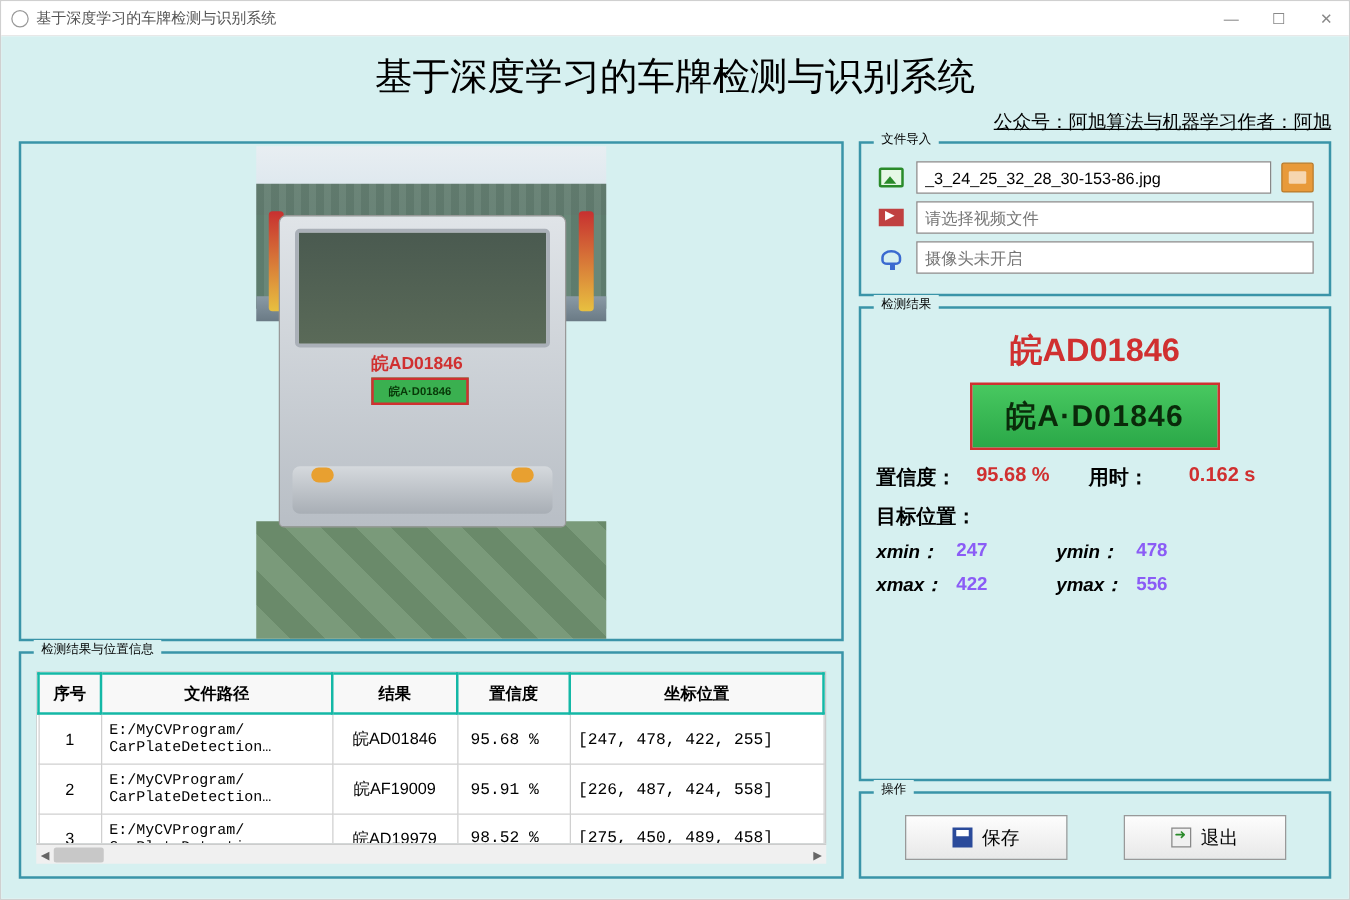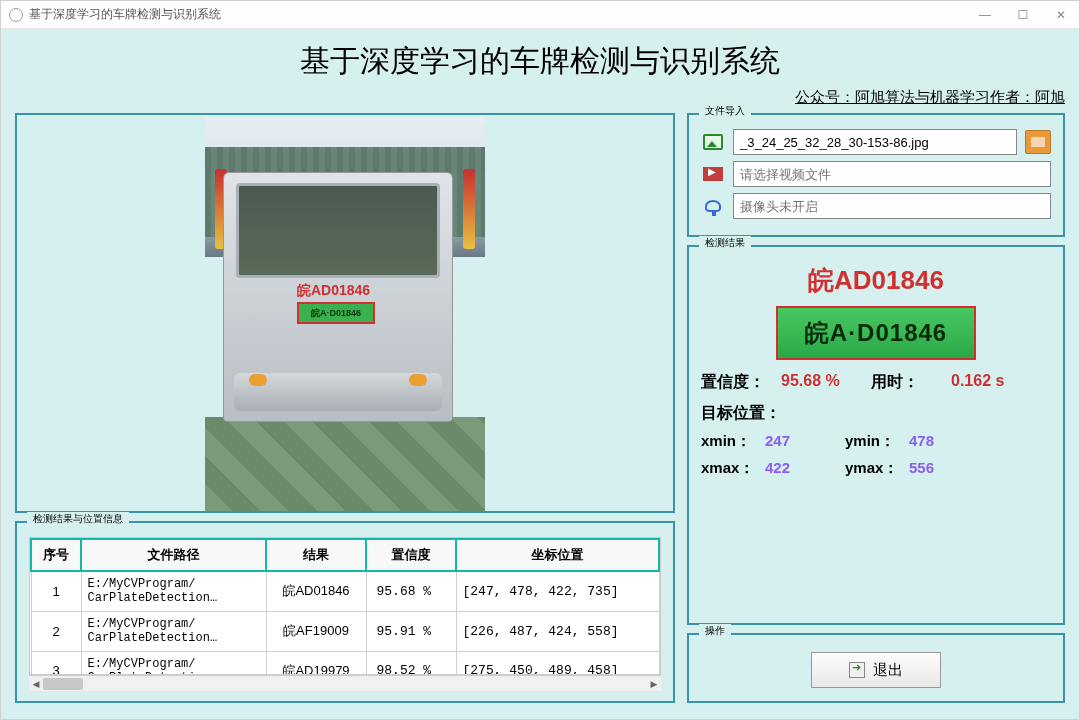--- a/index.html
+++ b/index.html
@@ -66,21 +66,21 @@
 .folder-btn::before { content:""; width:14px; height:10px; background:#fff; opacity:0.6; border-radius:1px;}
 
 .result-group { flex: 1; }
 .plate-result { text-align: center; font-size: 26px; color: #d03030; font-weight: bold; font-family: Arial,"Microsoft YaHei"; margin: 2px 0 8px 0; }
 .plate-crop { display: block; margin: 0 auto 12px auto; width: 200px; height: 54px; border: 2px solid #d03030; background: linear-gradient(#48c860,#2aa848); color: #0a2a0a; display: flex; align-items: center; justify-content: center; font-size: 24px; font-weight: bold; font-family: Arial; letter-spacing:1px; white-space:pre;}
 .metric-row { display: flex; margin: 8px 0; font-size: 16px; font-weight: bold; }
 .metric-row .lab { width: 80px; }
 .metric-row .val { color: #d03030; font-family: Arial; width: 90px; }
 .coords-label { font-size: 16px; font-weight: bold; margin: 10px 0 8px 0; }
 .coord-row { display: flex; font-size: 15px; font-weight: bold; margin: 8px 0; }
-.coord-row .clab { width: 64px; font-family: Arial; }
+.coord-row .clab { width: 64px; font-family: Arial; font-style: italic; }
 .coord-row .cval { width: 80px; color: #8b5cf6; font-family: Arial; }
 
 .op-group { height: 70px; display: flex; align-items: center; justify-content: space-around; }
 .op-btn { width: 130px; height: 36px; border: 1px solid #999; background: linear-gradient(#fdfdfd,#e8e8e8); display: flex; align-items: center; justify-content: center; gap: 8px; font-size: 15px; cursor: pointer; }
 .save-ico { width:16px; height:16px; background:#2a4a9a; position:relative;}
 .save-ico::after{content:""; position:absolute; top:2px; left:3px; width:10px; height:5px; background:#fff;}
 .exit-ico { width:16px; height:16px; background:#f0f0f0; border:1px solid #888; position:relative;}
 .exit-ico::after{content:"➜"; position:absolute; left:2px; top:-2px; font-size:11px; color:#2a8a2a;}
 
 .hscroll { height: 16px; background: #f0f0f0; border-top: 1px solid #ccc; position: relative; }
@@ -145,21 +145,21 @@
                   <th style="width:90px">置信度</th>
                   <th>坐标位置</th>
                 </tr>
               </thead>
               <tbody id="tbody">
                   <tr>
                     <td class="idx">1</td>
                     <td class="path">E:/MyCVProgram/<br>CarPlateDetection…</td>
                     <td class="res">皖AD01846</td>
                     <td class="conf">95.68 %</td>
-                    <td class="coord">[247, 478, 422, 735]</td>
+                    <td class="coord">[247, 478, 422, 255]</td>
                   </tr>
                   <tr>
                     <td class="idx">2</td>
                     <td class="path">E:/MyCVProgram/<br>CarPlateDetection…</td>
                     <td class="res">皖AF19009</td>
                     <td class="conf">95.91 %</td>
                     <td class="coord">[226, 487, 424, 558]</td>
                   </tr>
                   <tr>
                     <td class="idx">3</td>
@@ -226,20 +226,24 @@
             <span class="clab">xmax：</span>
             <span class="cval">422</span>
             <span class="clab">ymax：</span>
             <span class="cval">556</span>
           </div>
         </div>
 
         <div class="group op-group">
           <div class="group-legend">操作</div>
           <div class="op-btn">
+            <span class="save-ico"></span>
+            <span>保存</span>
+          </div>
+          <div class="op-btn">
             <span class="exit-ico"></span>
             <span>退出</span>
           </div>
         </div>
 
       </div>
     </div>
   </div>
 </div>
 

